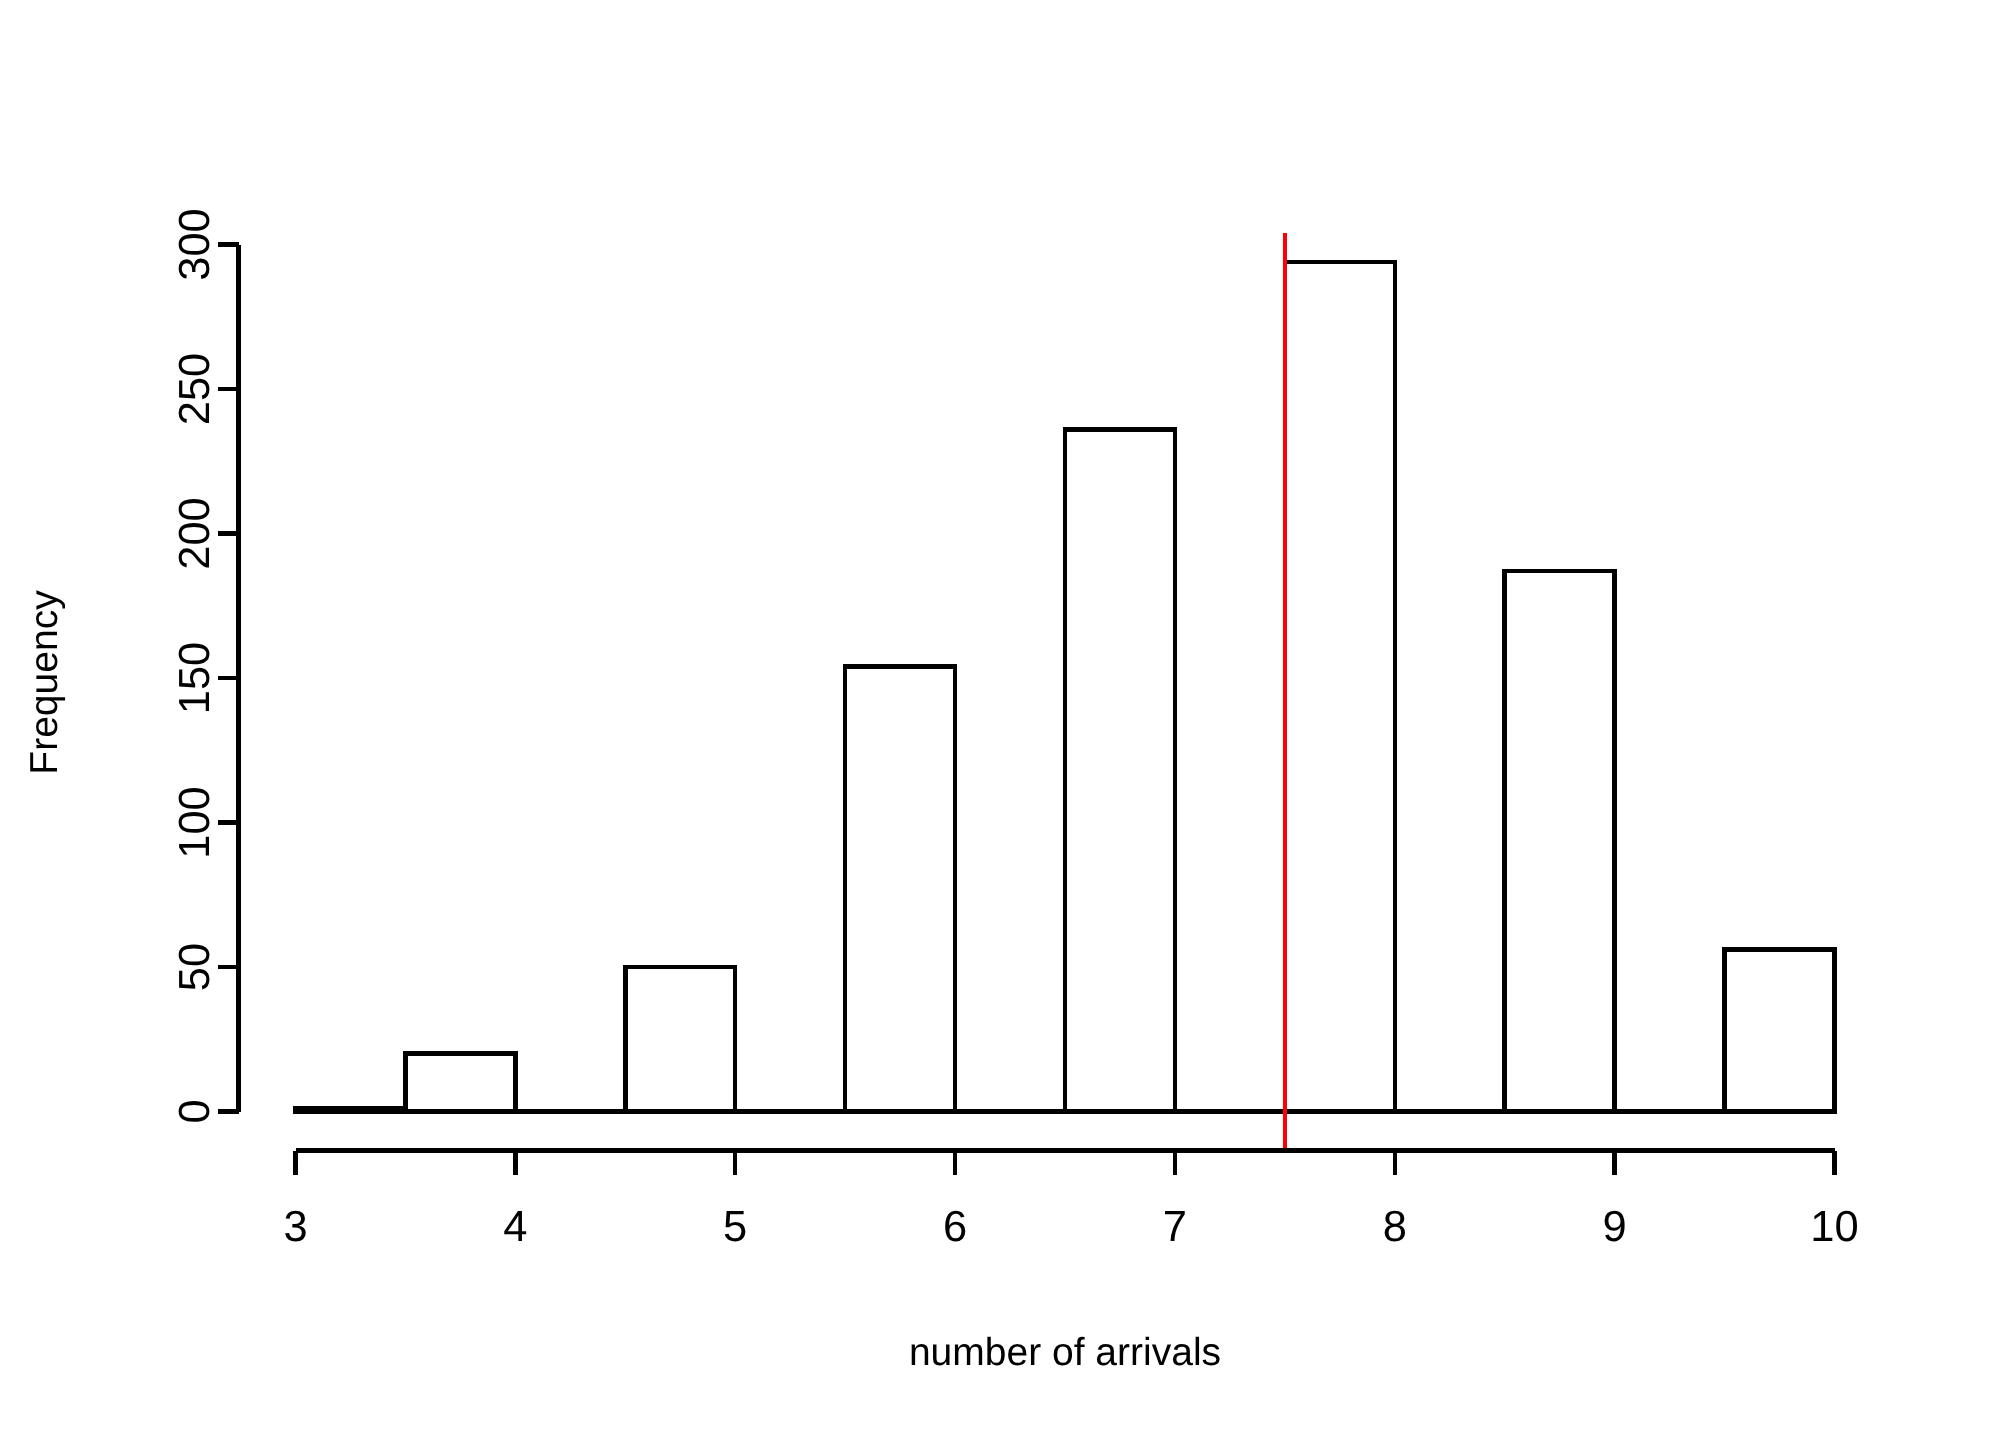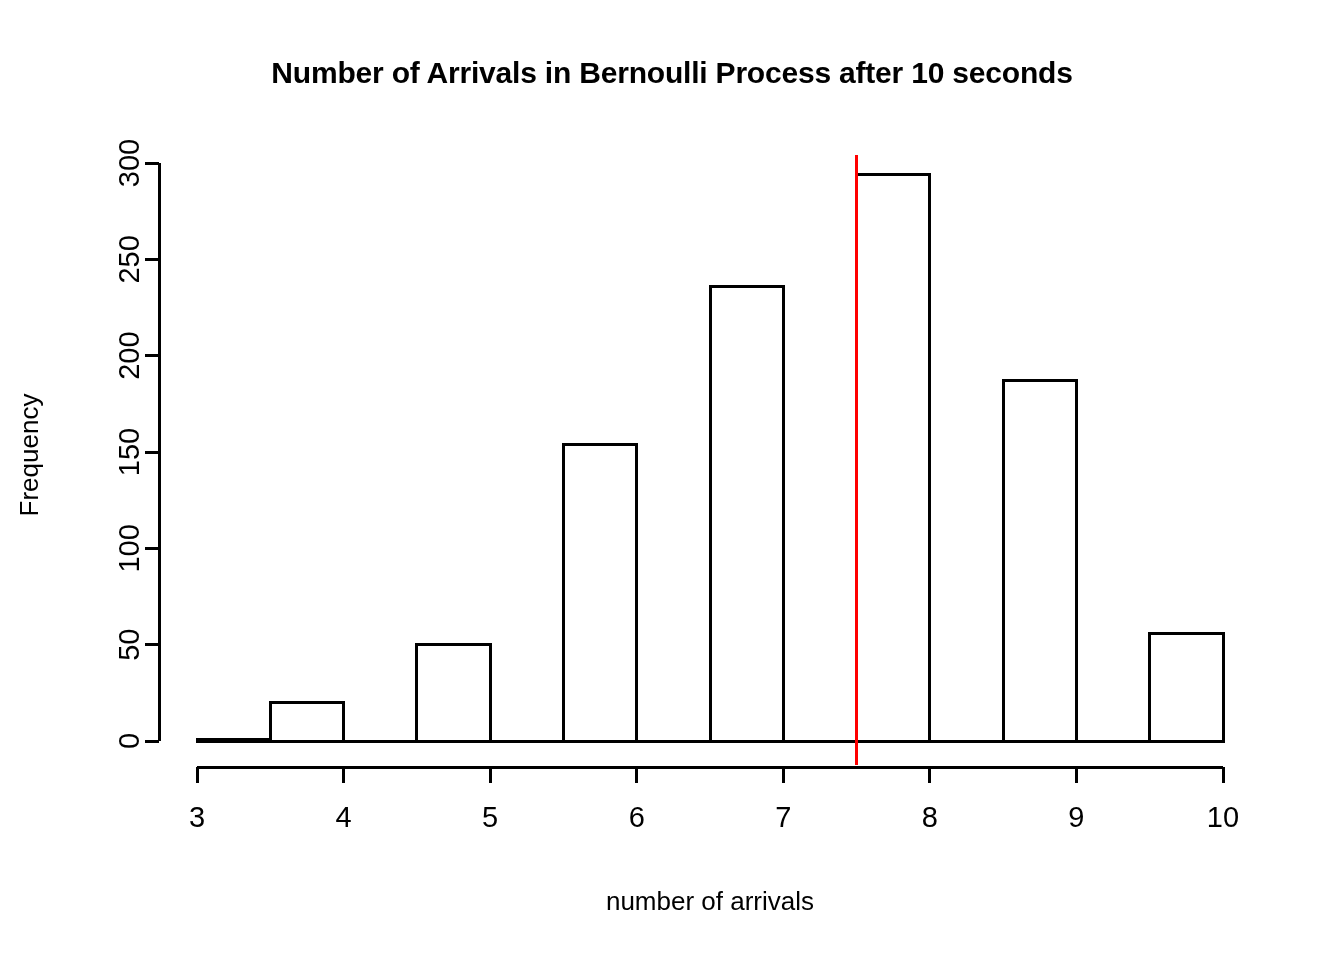--- a/index.html
+++ b/index.html
@@ -58,21 +58,20 @@
   .vline {
     stroke-width: 3;
     shape-rendering: crispEdges;
   }
 </style>
 </head>
 <body>
 
 <div id="plot-root">
 
-  <div id="chart-title">Number of Arrivals in Bernoulli Process after 10 seconds</div>
 
   <svg id="plot-svg" width="1344" height="960">
 
     <g id="bars-group">
         <rect x="197" y="739.0733333333334" width="73.28571428571428" height="1.9266666666666197" class="bar-outline" fill="#FFFFFF" stroke="#000000"></rect>
         <rect x="270.2857142857143" y="702.4666666666667" width="73.28571428571428" height="38.5333333333333" class="bar-outline" fill="#FFFFFF" stroke="#000000"></rect>
         <rect x="343.57142857142856" y="741" width="73.28571428571428" height="0" class="bar-outline" fill="#FFFFFF" stroke="#000000"></rect>
         <rect x="416.85714285714283" y="644.6666666666666" width="73.28571428571428" height="96.33333333333337" class="bar-outline" fill="#FFFFFF" stroke="#000000"></rect>
         <rect x="490.1428571428571" y="741" width="73.28571428571433" height="0" class="bar-outline" fill="#FFFFFF" stroke="#000000"></rect>
         <rect x="563.4285714285714" y="444.29333333333335" width="73.28571428571422" height="296.70666666666665" class="bar-outline" fill="#FFFFFF" stroke="#000000"></rect>

